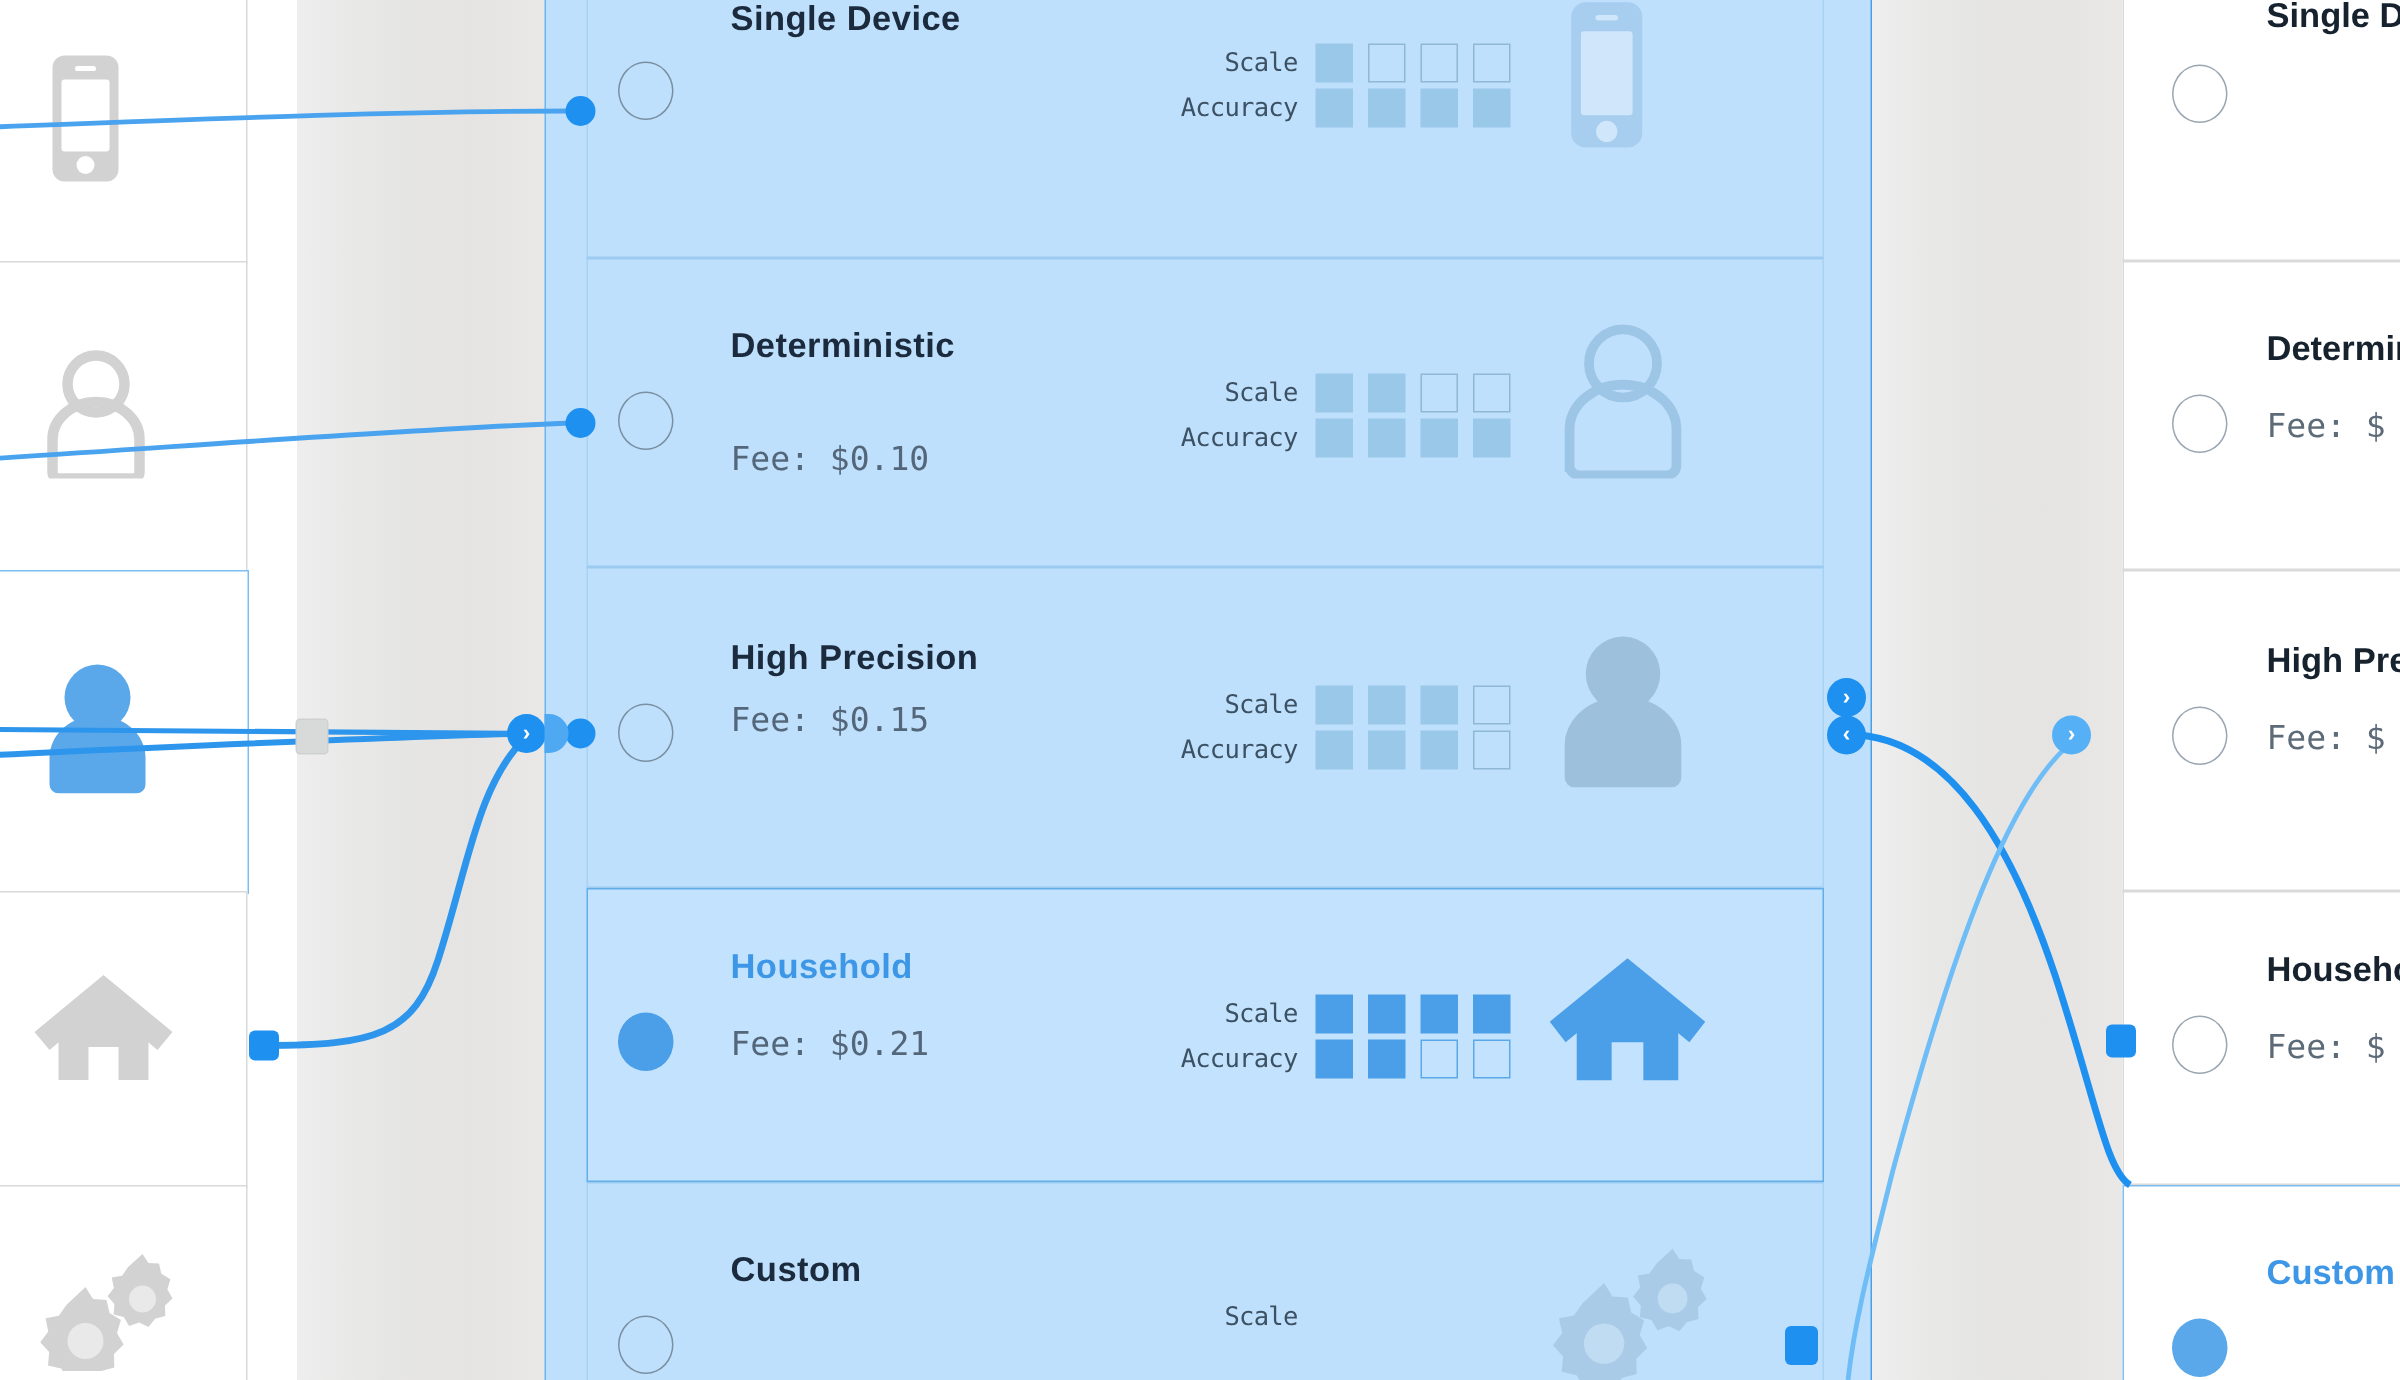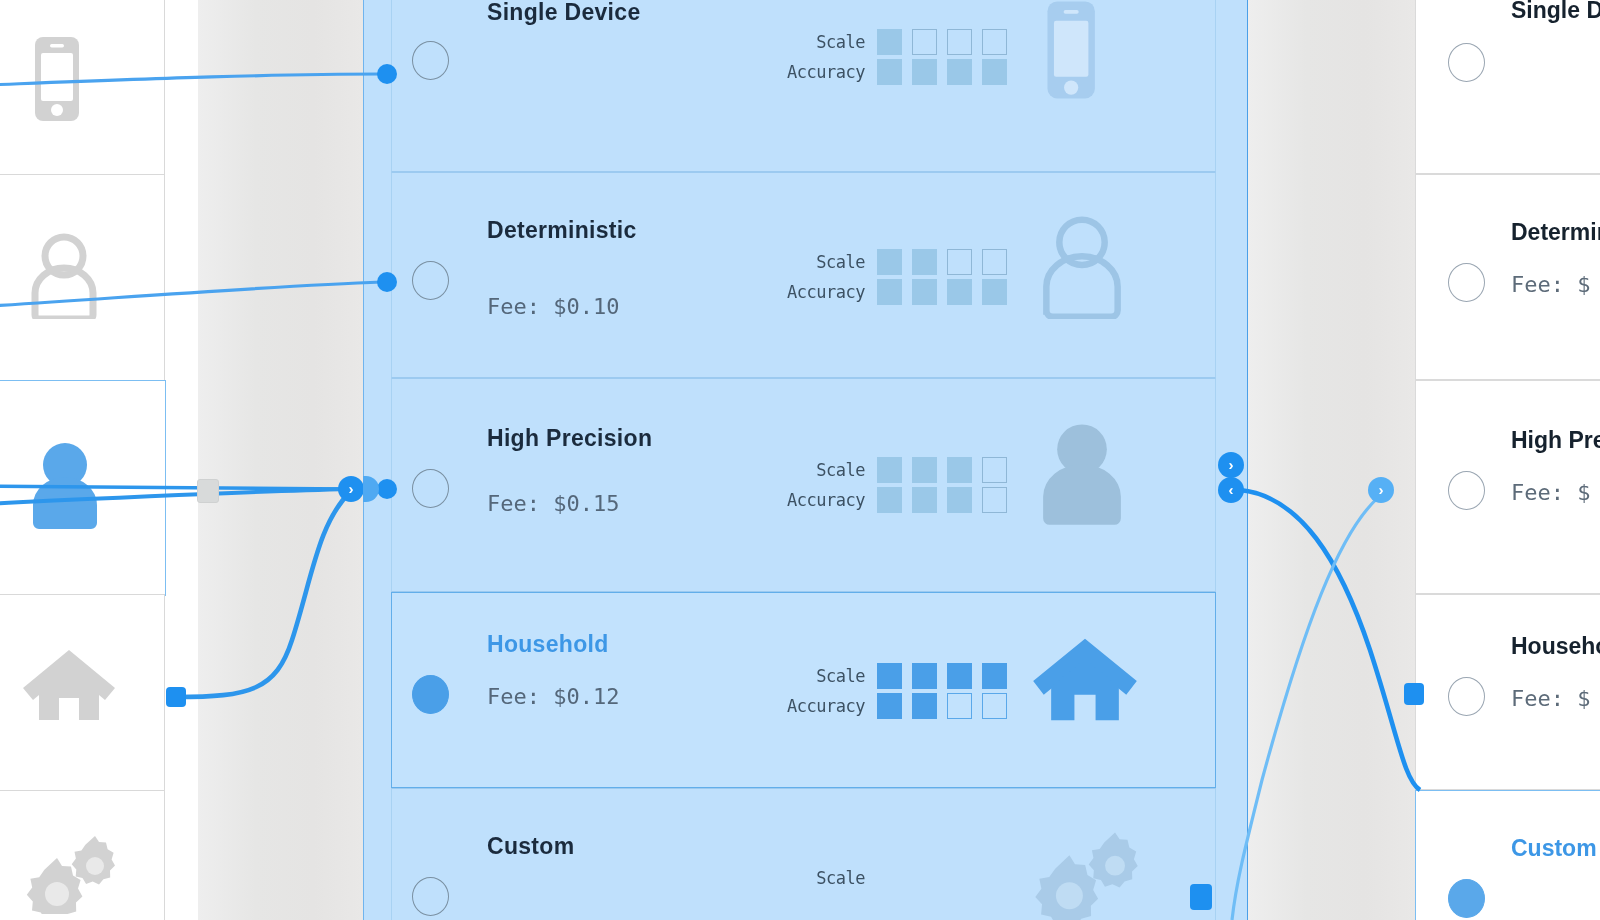--- a/index.html
+++ b/index.html
@@ -224,21 +224,21 @@
           <svg viewBox="0 0 96 100" width="104" height="108">
               <circle cx="48" cy="29" r="21" fill="none" stroke="#9dc5e6" stroke-width="6"></circle>
               <path d="M15 96 V70 a33 28 0 0 1 66 0 V92 a6 6 0 0 1-6 6 H21 a6 6 0 0 1-6-6z" fill="none" stroke="#9dc5e6" stroke-width="6"></path>
             </svg>
         </span>
       </div>
 
       <div class="brow" style="top:382px;height:214px;">
         <span class="radio" style="top:90px;"></span>
         <span class="ttl" style="top:46px;">High Precision</span>
-        <span class="fee" style="top:112px;">Fee: $0.15</span>
+        <span class="fee" style="top:89px;">Fee: $0.15</span>
         <div class="meters" style="top:76px;">
           <div class="mrow">
               <span class="mlabel">Scale</span>
             <span class="boxes">
                 <i class="bx on"></i>
                 <i class="bx on"></i>
                 <i class="bx on"></i>
                 <i class="bx off"></i>
               </span>
             </div>
@@ -256,21 +256,21 @@
           <svg viewBox="0 0 96 100" width="104" height="108">
               <circle cx="48" cy="28" r="23" fill="#9dc0dc"></circle>
               <path d="M12 98 V72 a36 30 0 0 1 72 0 V92 a6 6 0 0 1-6 6 H18 a6 6 0 0 1-6-6z" fill="#9dc0dc"></path>
             </svg>
         </span>
       </div>
 
       <div class="brow sel" style="top:596px;height:196px;">
         <span class="radio" style="top:82px;"></span>
         <span class="ttl" style="top:38px;">Household</span>
-        <span class="fee" style="top:91px;">Fee: $0.12</span>
+        <span class="fee" style="top:91px;">Fee: $0.21</span>
         <div class="meters" style="top:68px;">
           <div class="mrow">
               <span class="mlabel">Scale</span>
             <span class="boxes">
                 <i class="bx on"></i>
                 <i class="bx on"></i>
                 <i class="bx on"></i>
                 <i class="bx on"></i>
               </span>
             </div>

